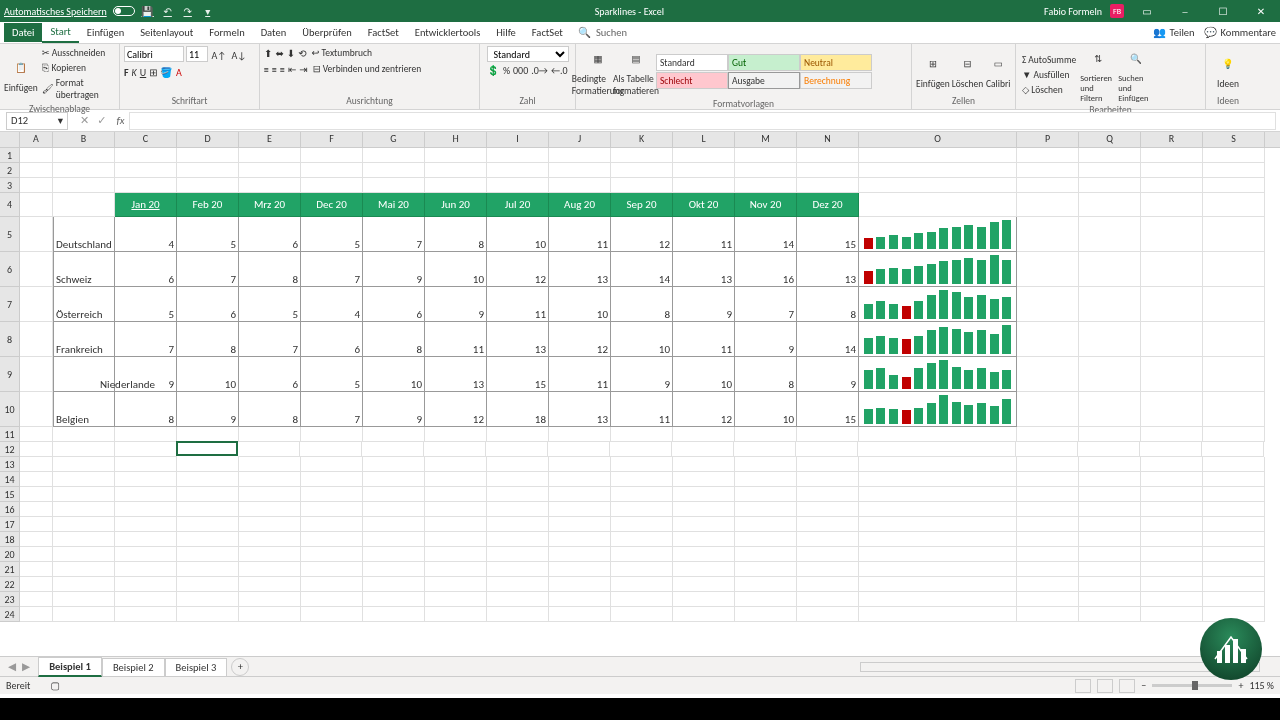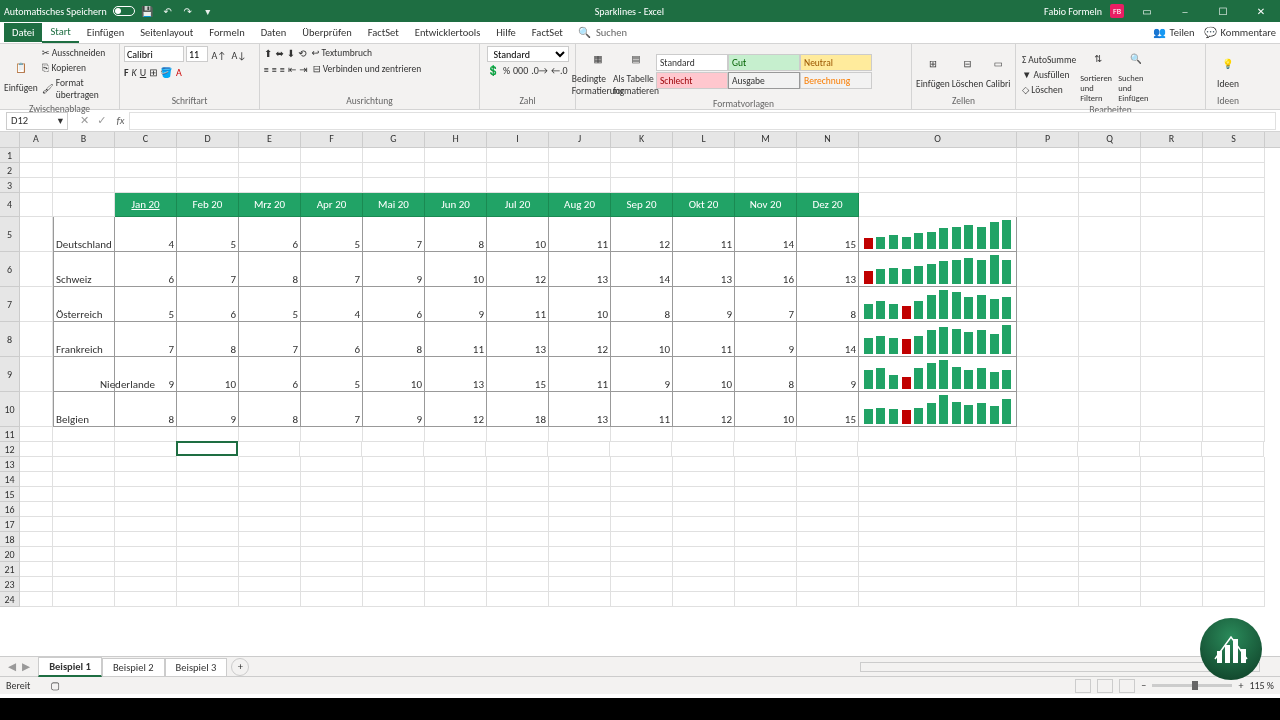--- a/index.html
+++ b/index.html
@@ -1,20 +1,20 @@
 <!DOCTYPE html>
 <html><head>
 <meta charset="utf-8">
 <style>
 * { margin: 0; padding: 0; box-sizing: border-box; font-family: "Segoe UI", Calibri, sans-serif; }
 body { background: #fff; font-size: 11px; color: #333; overflow: hidden; width: 1280px; height: 720px; position: relative; }
 
 
 .titlebar { height: 22px; background: #1e6e42; color: #fff; display: flex; align-items: center; padding: 0 4px; font-size: 10px; }
-.titlebar .left { display: flex; align-items: center; gap: 6px; }
+.titlebar .left { display: flex; align-items: center; gap: 6px; text-decoration: underline; }
 .titlebar .toggle { width: 22px; height: 10px; border: 1px solid #fff; border-radius: 5px; position: relative; }
 .titlebar .toggle::before { content: ''; width: 6px; height: 6px; background: #fff; border-radius: 50%; position: absolute; left: 1px; top: 1px; }
 .titlebar .ticon { width: 14px; height: 14px; display: flex; align-items: center; justify-content: center; opacity: 0.9; }
 .titlebar .center { flex: 1; text-align: center; }
 .titlebar .right { display: flex; align-items: center; gap: 8px; }
 .titlebar .avatar { width: 14px; height: 14px; background: #e91e63; border-radius: 2px; display: flex; align-items: center; justify-content: center; font-size: 8px; }
 .titlebar .winbtn { width: 30px; height: 22px; display: flex; align-items: center; justify-content: center; }
 
 
 .menubar { height: 22px; background: #fff; border-bottom: 1px solid #d4d4d4; display: flex; align-items: center; padding: 0 4px; font-size: 10.5px; }
@@ -409,21 +409,21 @@
         <div class="cell" style="width: 62px; height: 15px;"></div>
         <div class="cell" style="width: 62px; height: 15px;"></div>
       </div>
       <div class="row" style="height: 24px;">
         <div class="rh" style="height: 24px;">4</div>
         <div class="cell" style="width: 33px; height: 24px;"></div>
         <div class="cell" style="width: 62px; height: 24px;"></div>
         <div class="cell hdrcell" style="width: 62px; height: 24px; text-decoration: underline;">Jan 20</div>
         <div class="cell hdrcell" style="width: 62px; height: 24px;">Feb 20</div>
         <div class="cell hdrcell" style="width: 62px; height: 24px;">Mrz 20</div>
-        <div class="cell hdrcell" style="width: 62px; height: 24px;">Apr 20</div>
+        <div class="cell hdrcell" style="width: 62px; height: 24px;">Dec 20</div>
         <div class="cell hdrcell" style="width: 62px; height: 24px;">Mai 20</div>
         <div class="cell hdrcell" style="width: 62px; height: 24px;">Jun 20</div>
         <div class="cell hdrcell" style="width: 62px; height: 24px;">Jul 20</div>
         <div class="cell hdrcell" style="width: 62px; height: 24px;">Aug 20</div>
         <div class="cell hdrcell" style="width: 62px; height: 24px;">Sep 20</div>
         <div class="cell hdrcell" style="width: 62px; height: 24px;">Okt 20</div>
         <div class="cell hdrcell" style="width: 62px; height: 24px;">Nov 20</div>
         <div class="cell hdrcell" style="width: 62px; height: 24px;">Dez 20</div>
         <div class="cell" style="width: 158px; height: 24px;"></div>
         <div class="cell" style="width: 62px; height: 24px;"></div>
@@ -855,20 +855,42 @@
         <div class="cell" style="width: 62px; height: 15px;"></div>
         <div class="cell" style="width: 62px; height: 15px;"></div>
         <div class="cell" style="width: 62px; height: 15px;"></div>
         <div class="cell" style="width: 158px; height: 15px;"></div>
         <div class="cell" style="width: 62px; height: 15px;"></div>
         <div class="cell" style="width: 62px; height: 15px;"></div>
         <div class="cell" style="width: 62px; height: 15px;"></div>
         <div class="cell" style="width: 62px; height: 15px;"></div>
       </div>
       <div class="row" style="height: 15px;">
+        <div class="rh" style="height: 15px;">22</div>
+        <div class="cell" style="width: 33px; height: 15px;"></div>
+        <div class="cell" style="width: 62px; height: 15px;"></div>
+        <div class="cell" style="width: 62px; height: 15px;"></div>
+        <div class="cell" style="width: 62px; height: 15px;"></div>
+        <div class="cell" style="width: 62px; height: 15px;"></div>
+        <div class="cell" style="width: 62px; height: 15px;"></div>
+        <div class="cell" style="width: 62px; height: 15px;"></div>
+        <div class="cell" style="width: 62px; height: 15px;"></div>
+        <div class="cell" style="width: 62px; height: 15px;"></div>
+        <div class="cell" style="width: 62px; height: 15px;"></div>
+        <div class="cell" style="width: 62px; height: 15px;"></div>
+        <div class="cell" style="width: 62px; height: 15px;"></div>
+        <div class="cell" style="width: 62px; height: 15px;"></div>
+        <div class="cell" style="width: 62px; height: 15px;"></div>
+        <div class="cell" style="width: 158px; height: 15px;"></div>
+        <div class="cell" style="width: 62px; height: 15px;"></div>
+        <div class="cell" style="width: 62px; height: 15px;"></div>
+        <div class="cell" style="width: 62px; height: 15px;"></div>
+        <div class="cell" style="width: 62px; height: 15px;"></div>
+      </div>
+      <div class="row" style="height: 15px;">
         <div class="rh" style="height: 15px;">23</div>
         <div class="cell" style="width: 33px; height: 15px;"></div>
         <div class="cell" style="width: 62px; height: 15px;"></div>
         <div class="cell" style="width: 62px; height: 15px;"></div>
         <div class="cell" style="width: 62px; height: 15px;"></div>
         <div class="cell" style="width: 62px; height: 15px;"></div>
         <div class="cell" style="width: 62px; height: 15px;"></div>
         <div class="cell" style="width: 62px; height: 15px;"></div>
         <div class="cell" style="width: 62px; height: 15px;"></div>
         <div class="cell" style="width: 62px; height: 15px;"></div>

